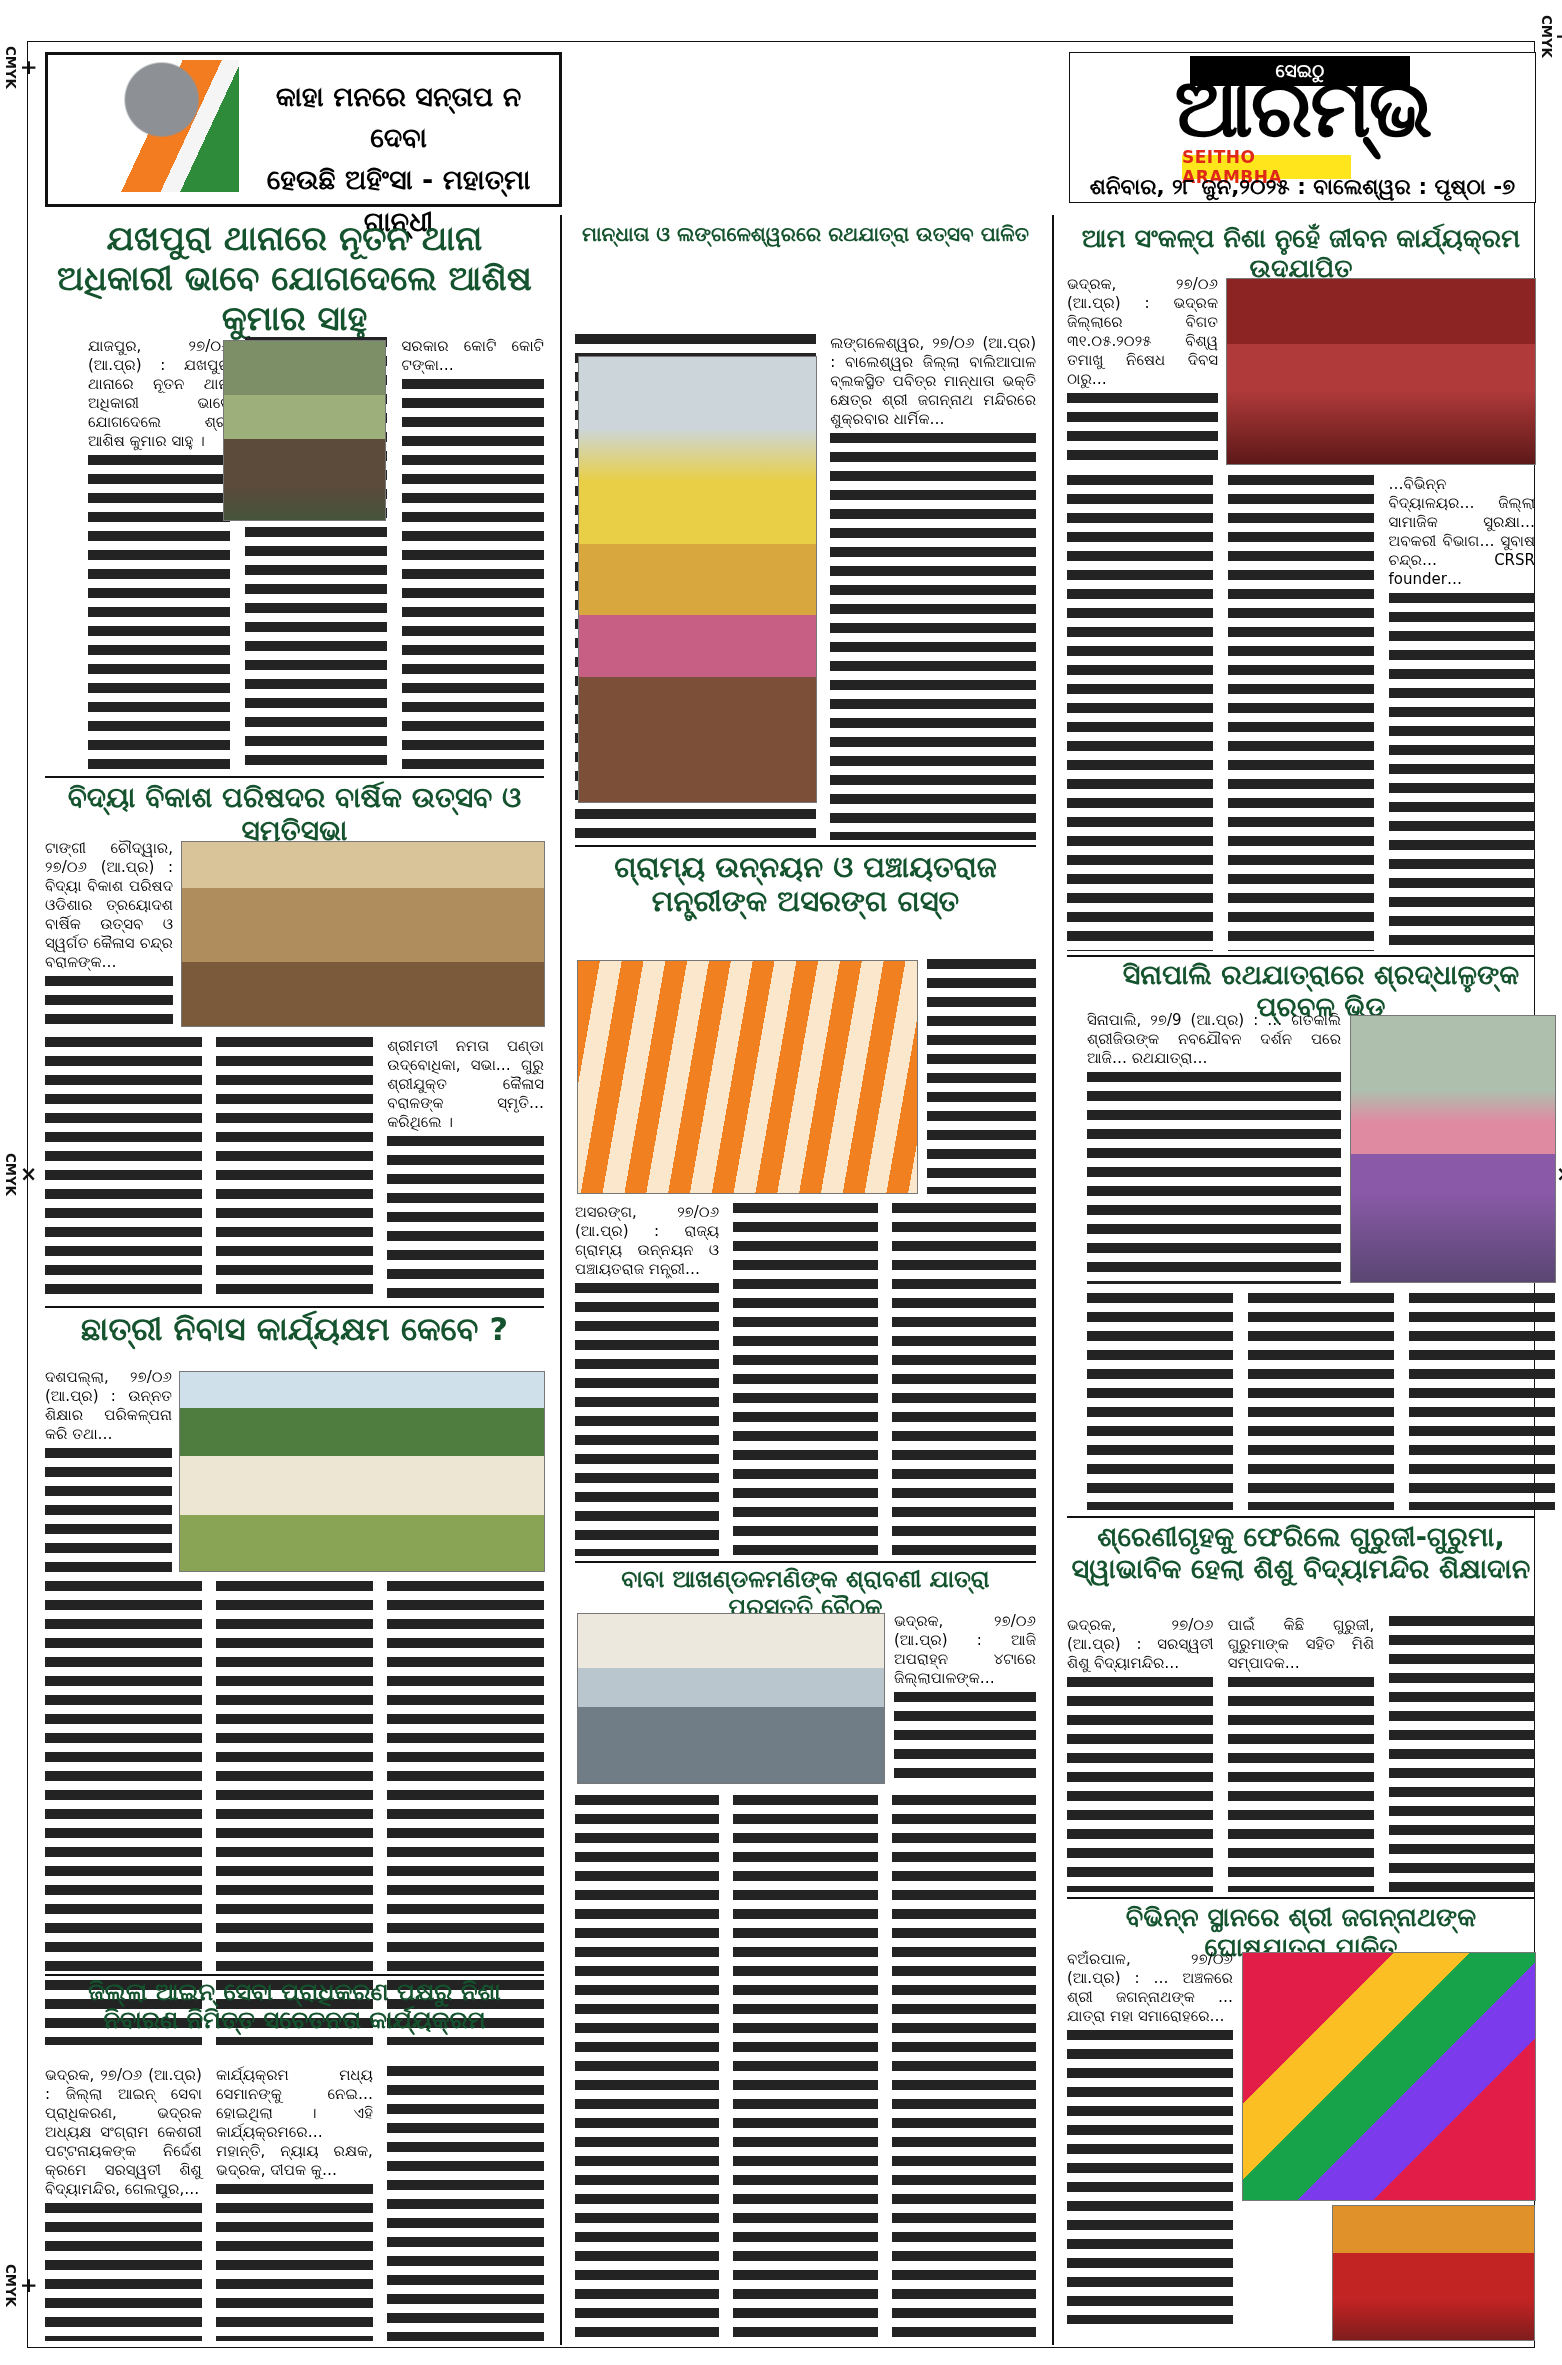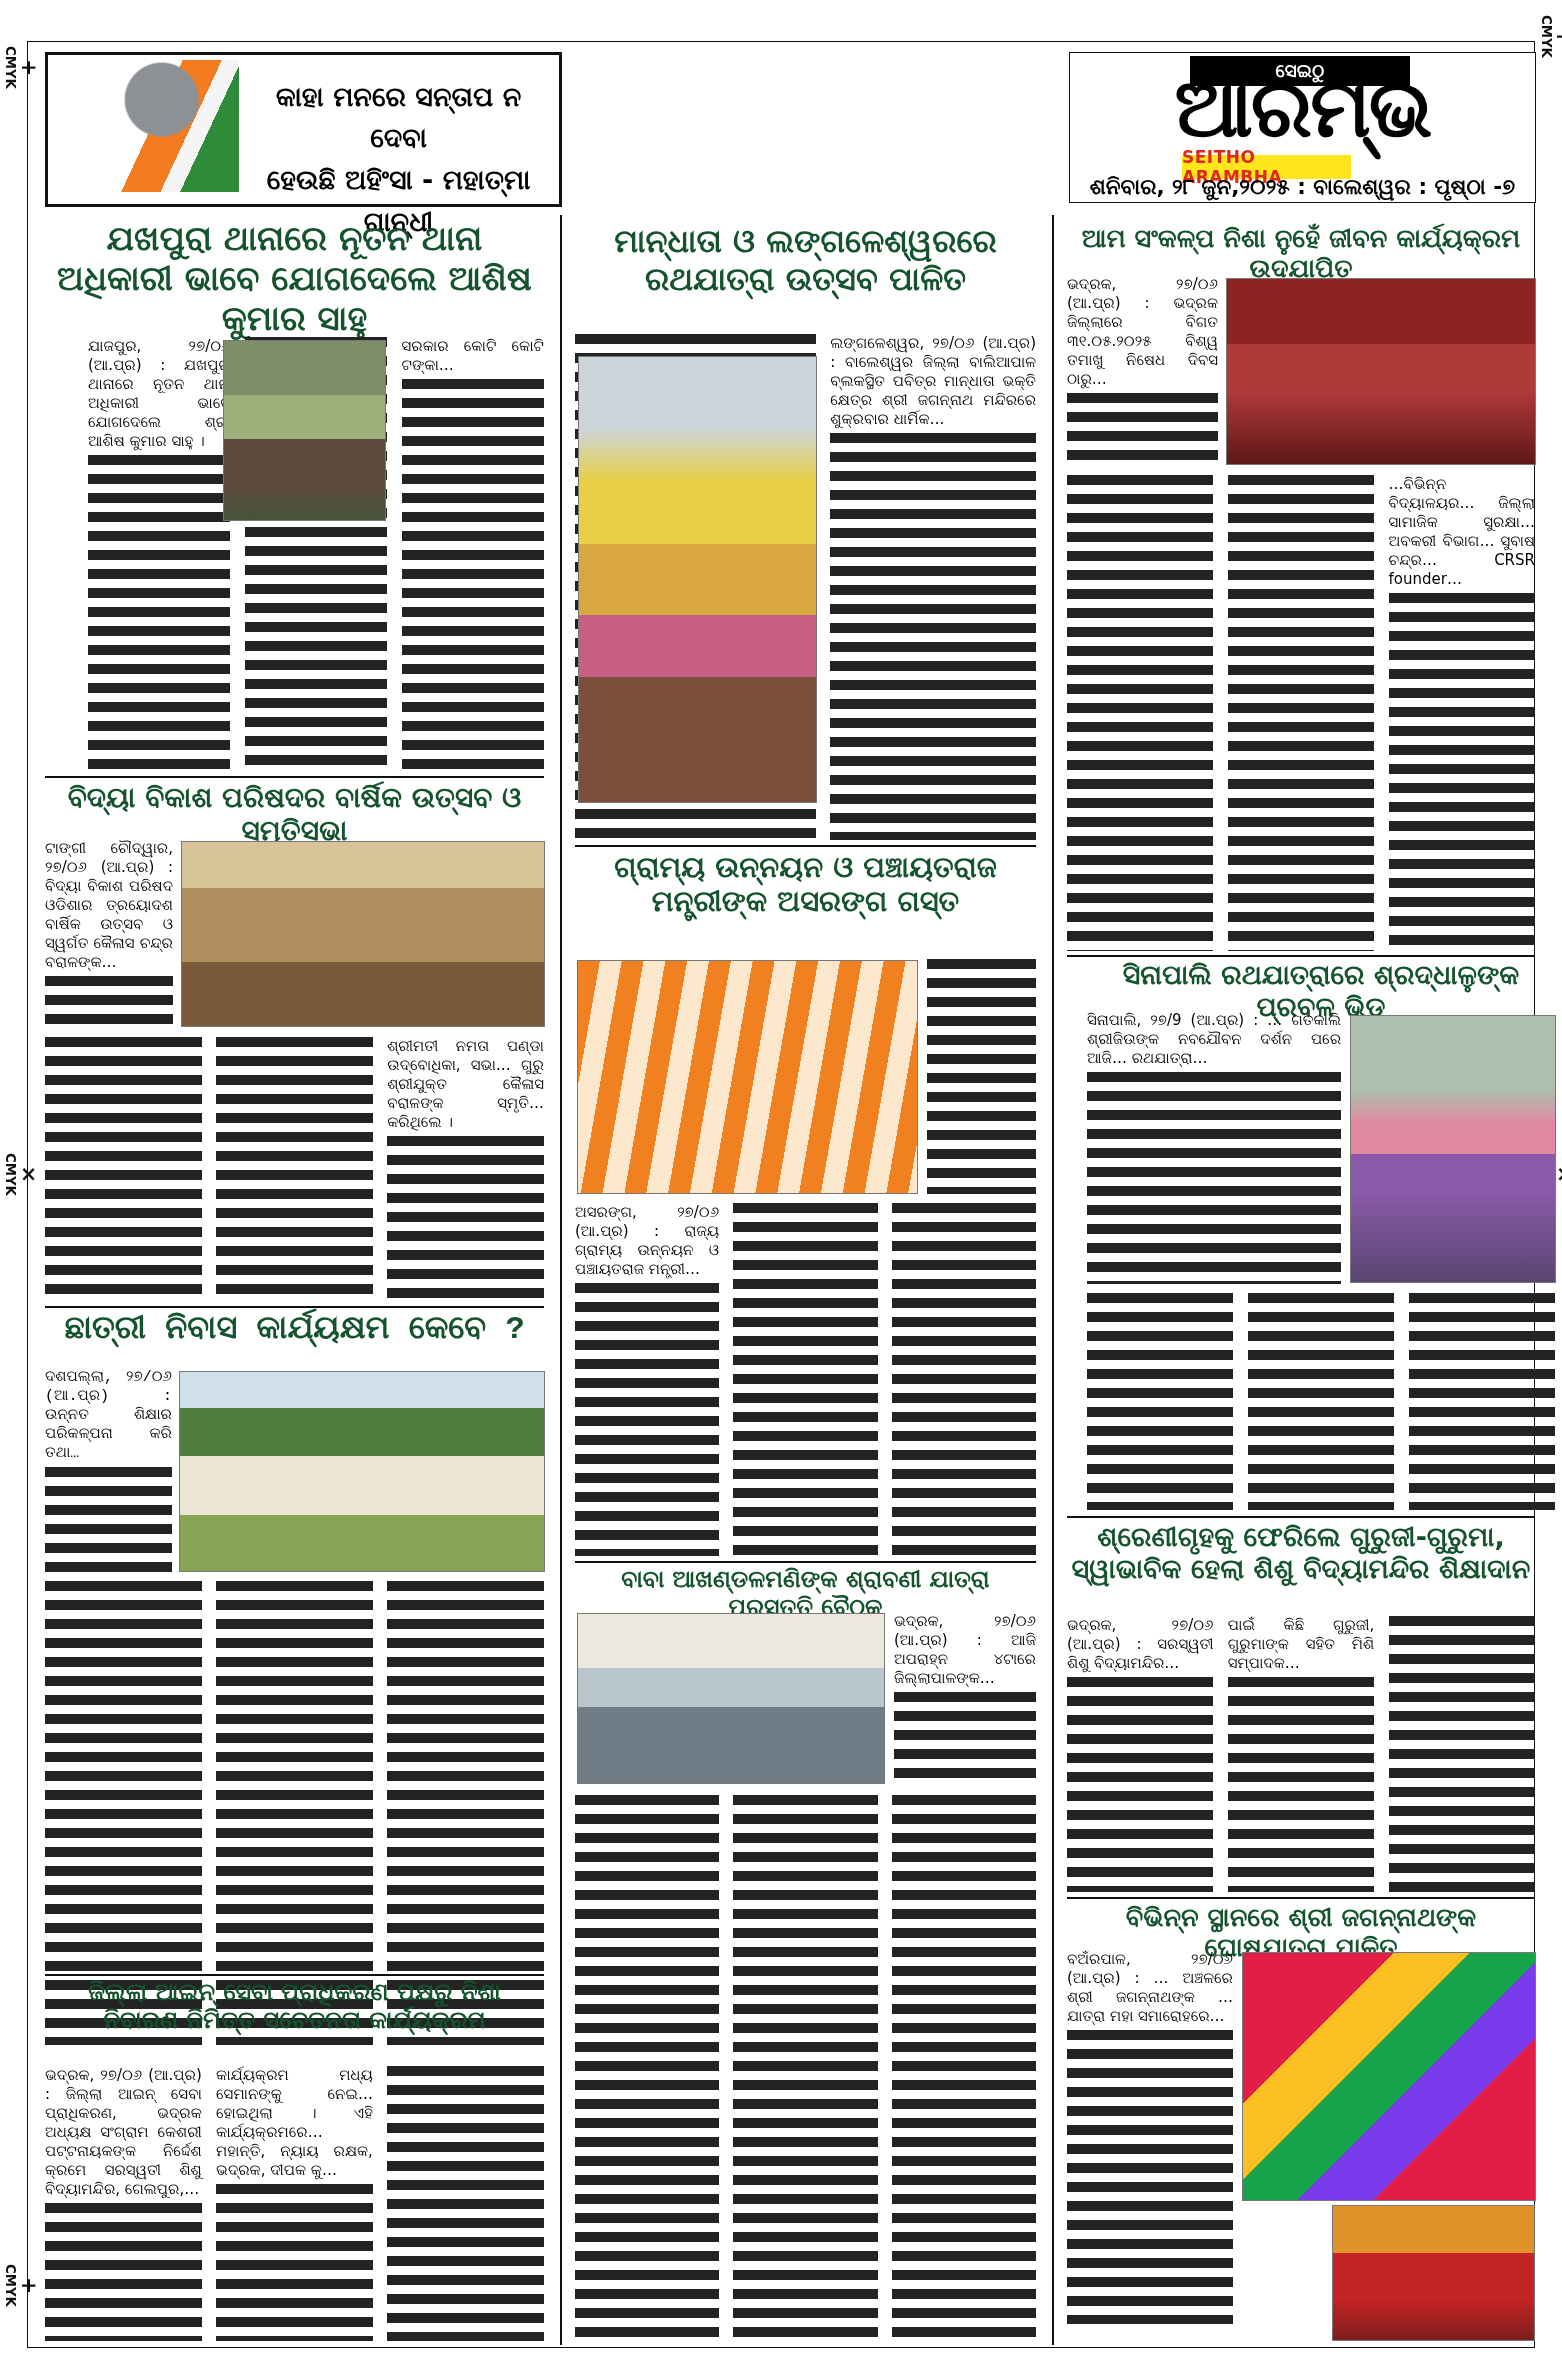--- a/index.html
+++ b/index.html
@@ -107,21 +107,21 @@
       <div class="colm">
           <div class="fill"></div>
         </div>
       <div class="colm">
           <p class="ex">ଶ୍ରୀମତୀ ନମତା ପଣ୍ଡା ଉଦ୍ବୋଧିକା, ସଭା… ଗୁରୁ ଶ୍ରୀଯୁକ୍ତ କୈଳାସ ବରାଳଙ୍କ ସ୍ମୃତି… କରିଥିଲେ ।</p>
           <div class="fill"></div>
         </div>
     </div>
   </section>
 
-  <section class="art" style="left:45px;top:1308px;width:499px;height:741px;font-family:Liberation Mono, monospace;">
+  <section class="art" style="left:45px;top:1308px;width:499px;height:741px;">
     <h2 class="hl" style="font-size:32px;">ଛାତ୍ରୀ ନିବାସ କାର୍ଯ୍ୟକ୍ଷମ କେବେ ?</h2>
     <div class="body" style="left:0;width:127px;top:60px;height:205px;">
       <div class="colm">
           <p class="ex">ଦଶପଲ୍ଲା, ୨୭/୦୬ (ଆ.ପ୍ର) : ଉନ୍ନତ ଶିକ୍ଷାର ପରିକଳ୍ପନା କରି ତଥା…</p>
           <div class="fill"></div>
         </div>
     </div>
     <div class="photo" style="left:135px;top:64px;width:364px;height:199px;background:linear-gradient(180deg,#cfe0ea 0 18%,#4e7d3f 18% 42%,#ece6d2 42% 72%,#8aa455 72% 100%);"></div>
     <div class="body" style="left:0;right:0;top:273px;bottom:4.1px;">
       <div class="colm">
@@ -147,21 +147,21 @@
           <p class="ex">କାର୍ଯ୍ୟକ୍ରମ ମଧ୍ୟ ସେମାନଙ୍କୁ ନେଇ… ହୋଇଥିଲା । ଏହି କାର୍ଯ୍ୟକ୍ରମରେ… ମହାନ୍ତି, ନ୍ୟାୟ ରକ୍ଷକ, ଭଦ୍ରକ, ଦୀପକ କୁ…</p>
           <div class="fill"></div>
         </div>
       <div class="colm">
           <div class="fill"></div>
         </div>
     </div>
   </section>
 
   <section class="art" style="left:575px;top:220px;width:461px;height:624px;">
-    <h2 class="hl" style="font-size:32px;">ମାନ୍ଧାତା ଓ ଲଙ୍ଗଳେଶ୍ୱରରେ ରଥଯାତ୍ରା ଉତ୍ସବ ପାଳିତ</h2>
+    <h2 class="hl" style="font-size:20px;">ମାନ୍ଧାତା ଓ ଲଙ୍ଗଳେଶ୍ୱରରେ ରଥଯାତ୍ରା ଉତ୍ସବ ପାଳିତ</h2>
     <div class="body" style="left:0;right:0;top:114px;bottom:4.1px;">
       <div class="colm" style="flex:0 0 241px;">
           <div class="fill"></div>
         </div>
       <div class="colm">
           <p class="ex">ଲଙ୍ଗଳେଶ୍ୱର, ୨୭/୦୬ (ଆ.ପ୍ର) : ବାଲେଶ୍ୱର ଜିଲ୍ଲା ବାଲିଆପାଳ ବ୍ଲକସ୍ଥିତ ପବିତ୍ର ମାନ୍ଧାତା ଭକ୍ତି କ୍ଷେତ୍ର ଶ୍ରୀ ଜଗନ୍ନାଥ ମନ୍ଦିରରେ ଶୁକ୍ରବାର ଧାର୍ମିକ…</p>
           <div class="fill"></div>
         </div>
     </div>
     <div class="photo" style="left:4.1px;top:137px;width:237px;height:445px;background:linear-gradient(180deg,#ccd6da 0 16%,#e8cf45 28% 42%,#d8a83e 42% 58%,#c75f85 58% 72%,#7c5038 72% 100%);"></div>

